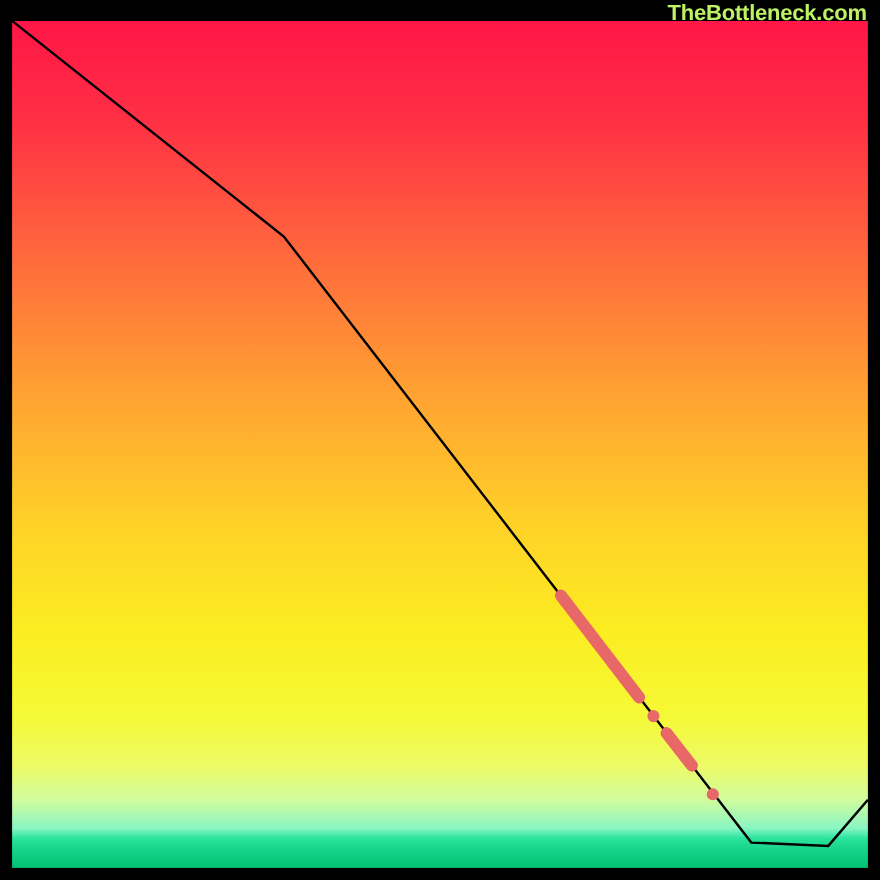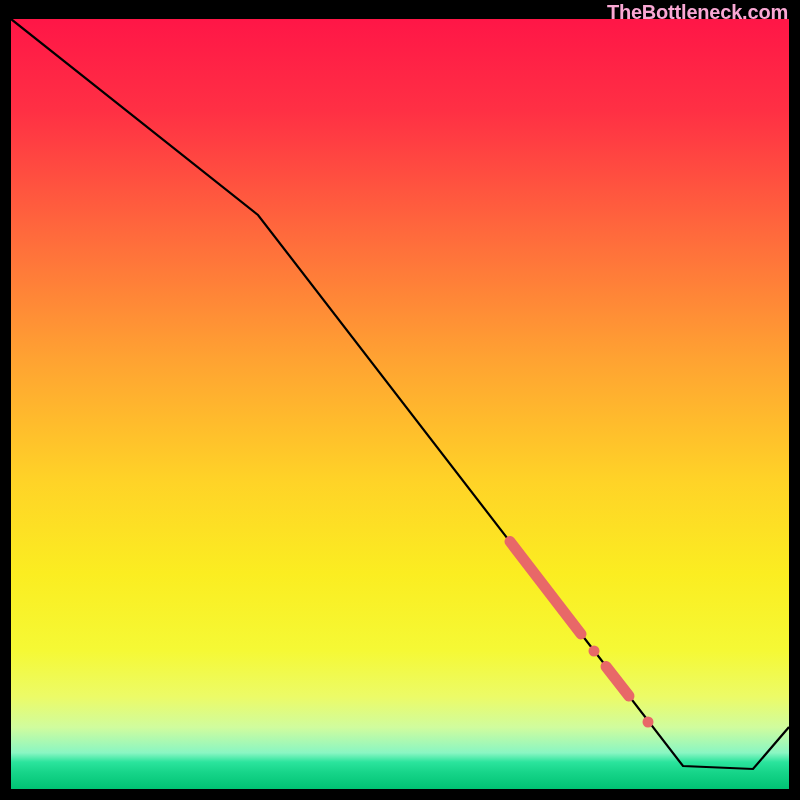--- a/index.html
+++ b/index.html
@@ -22,21 +22,21 @@
     width: 778px;
     height: 770px;
   }
   .watermark {
     position: absolute;
     top: 1px;
     right: 12px;
     font-family: Arial, Helvetica, sans-serif;
     font-size: 20px;
     font-weight: 600;
-    color: #f9a8d4;
+    color: #bef264;
     letter-spacing: -0.2px;
     z-index: 10;
   }
   svg {
     display: block;
   }
 </style>
 </head>
 <body>
 

